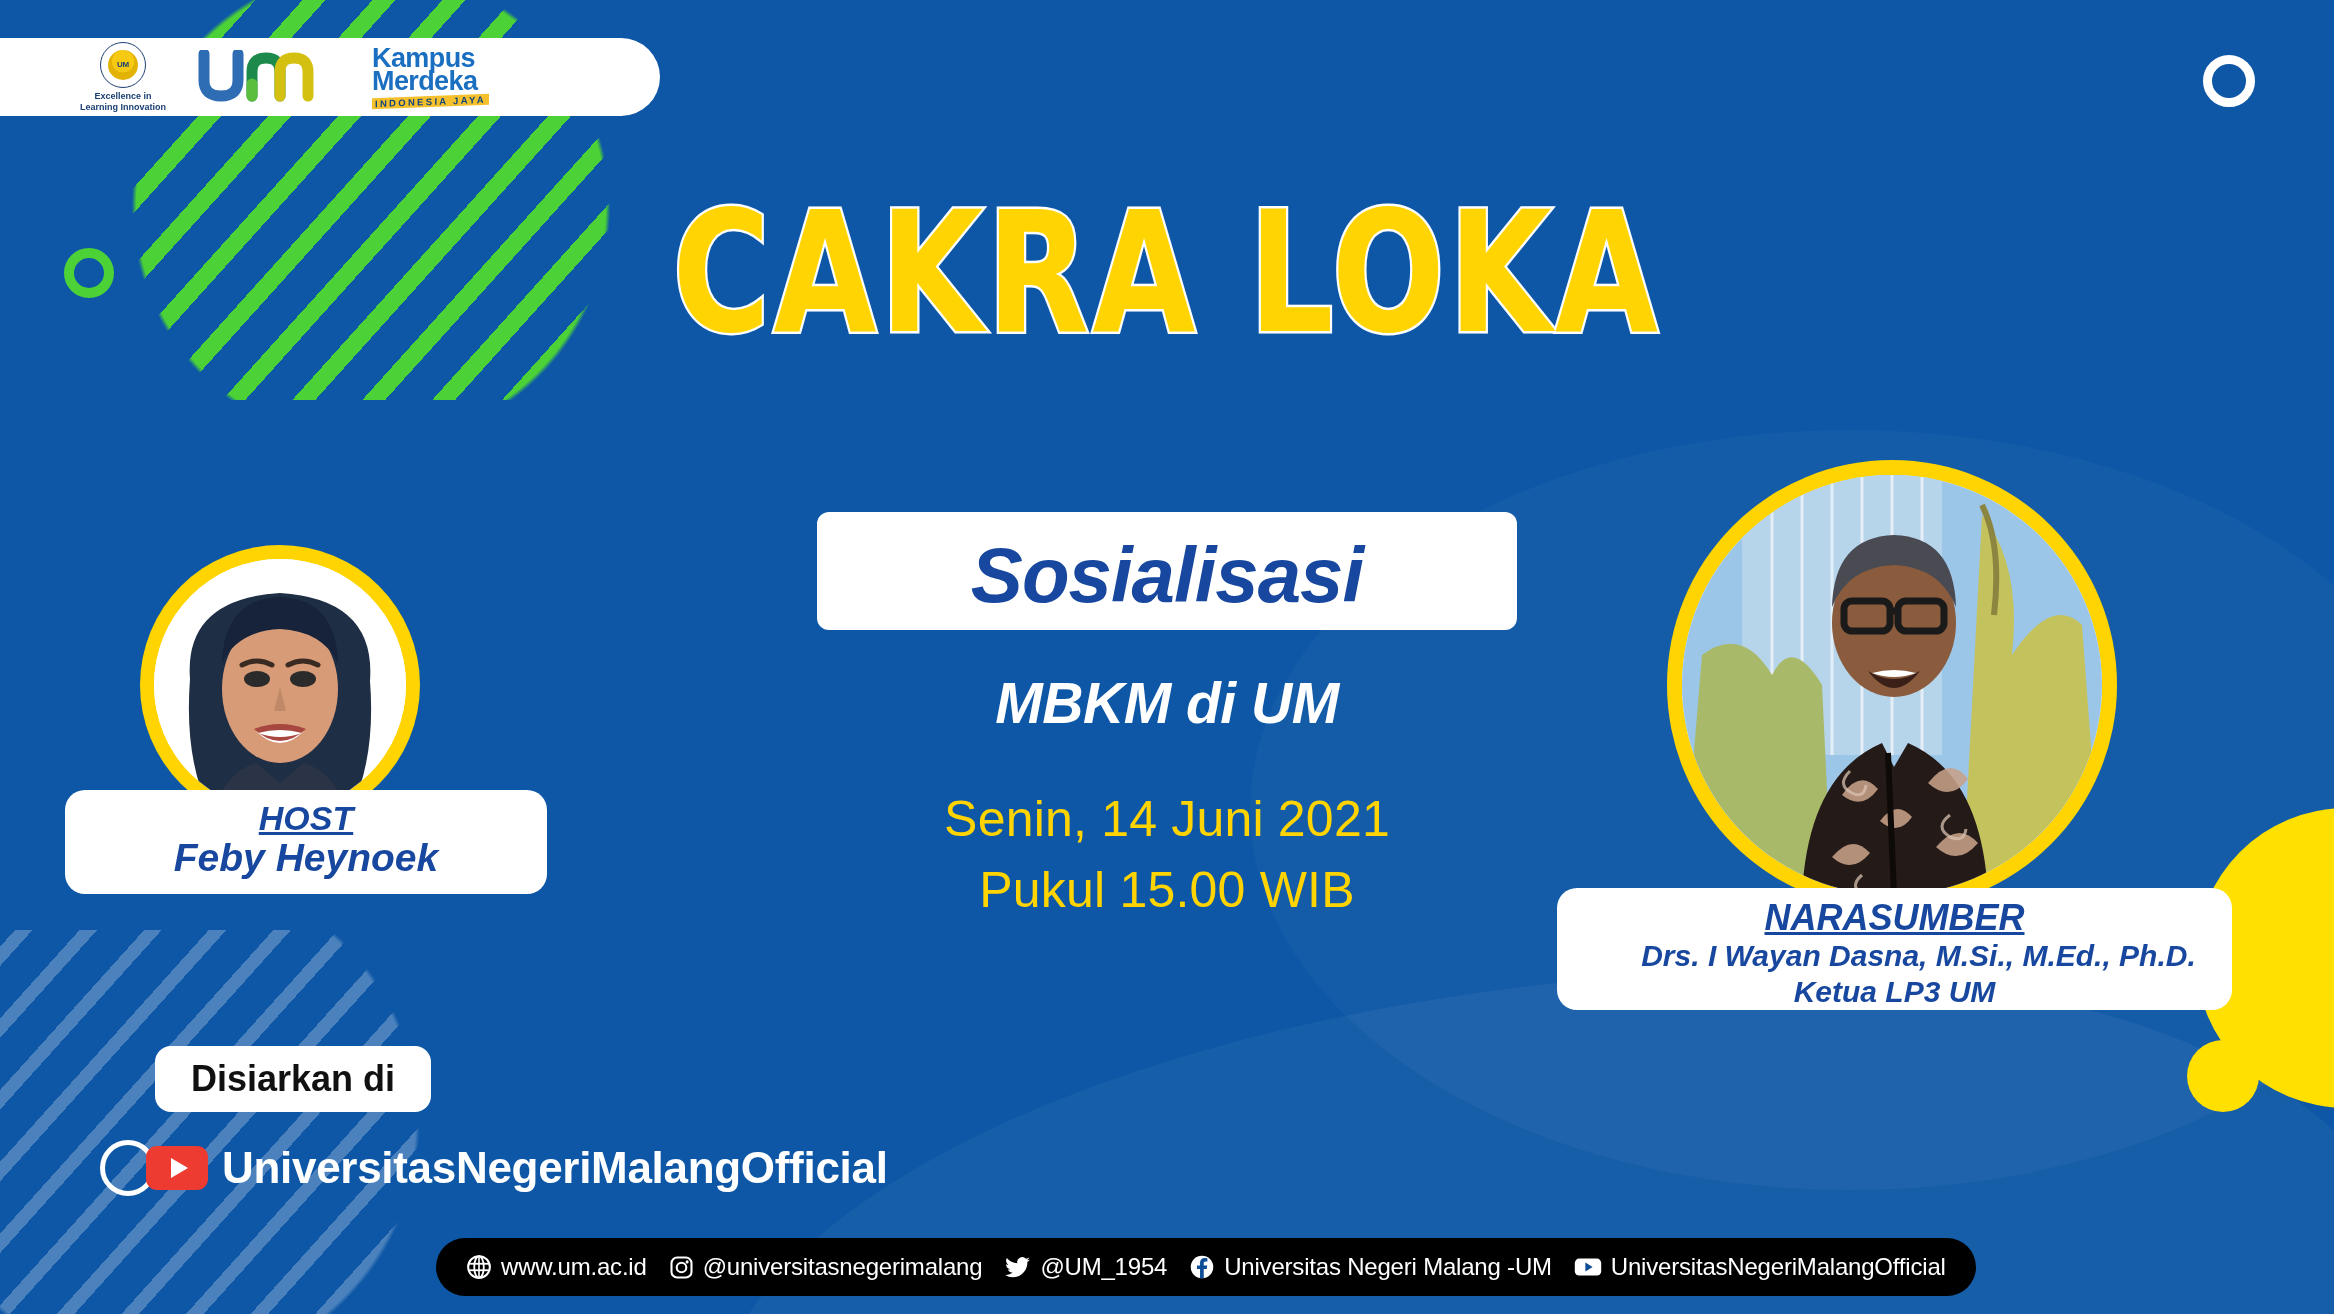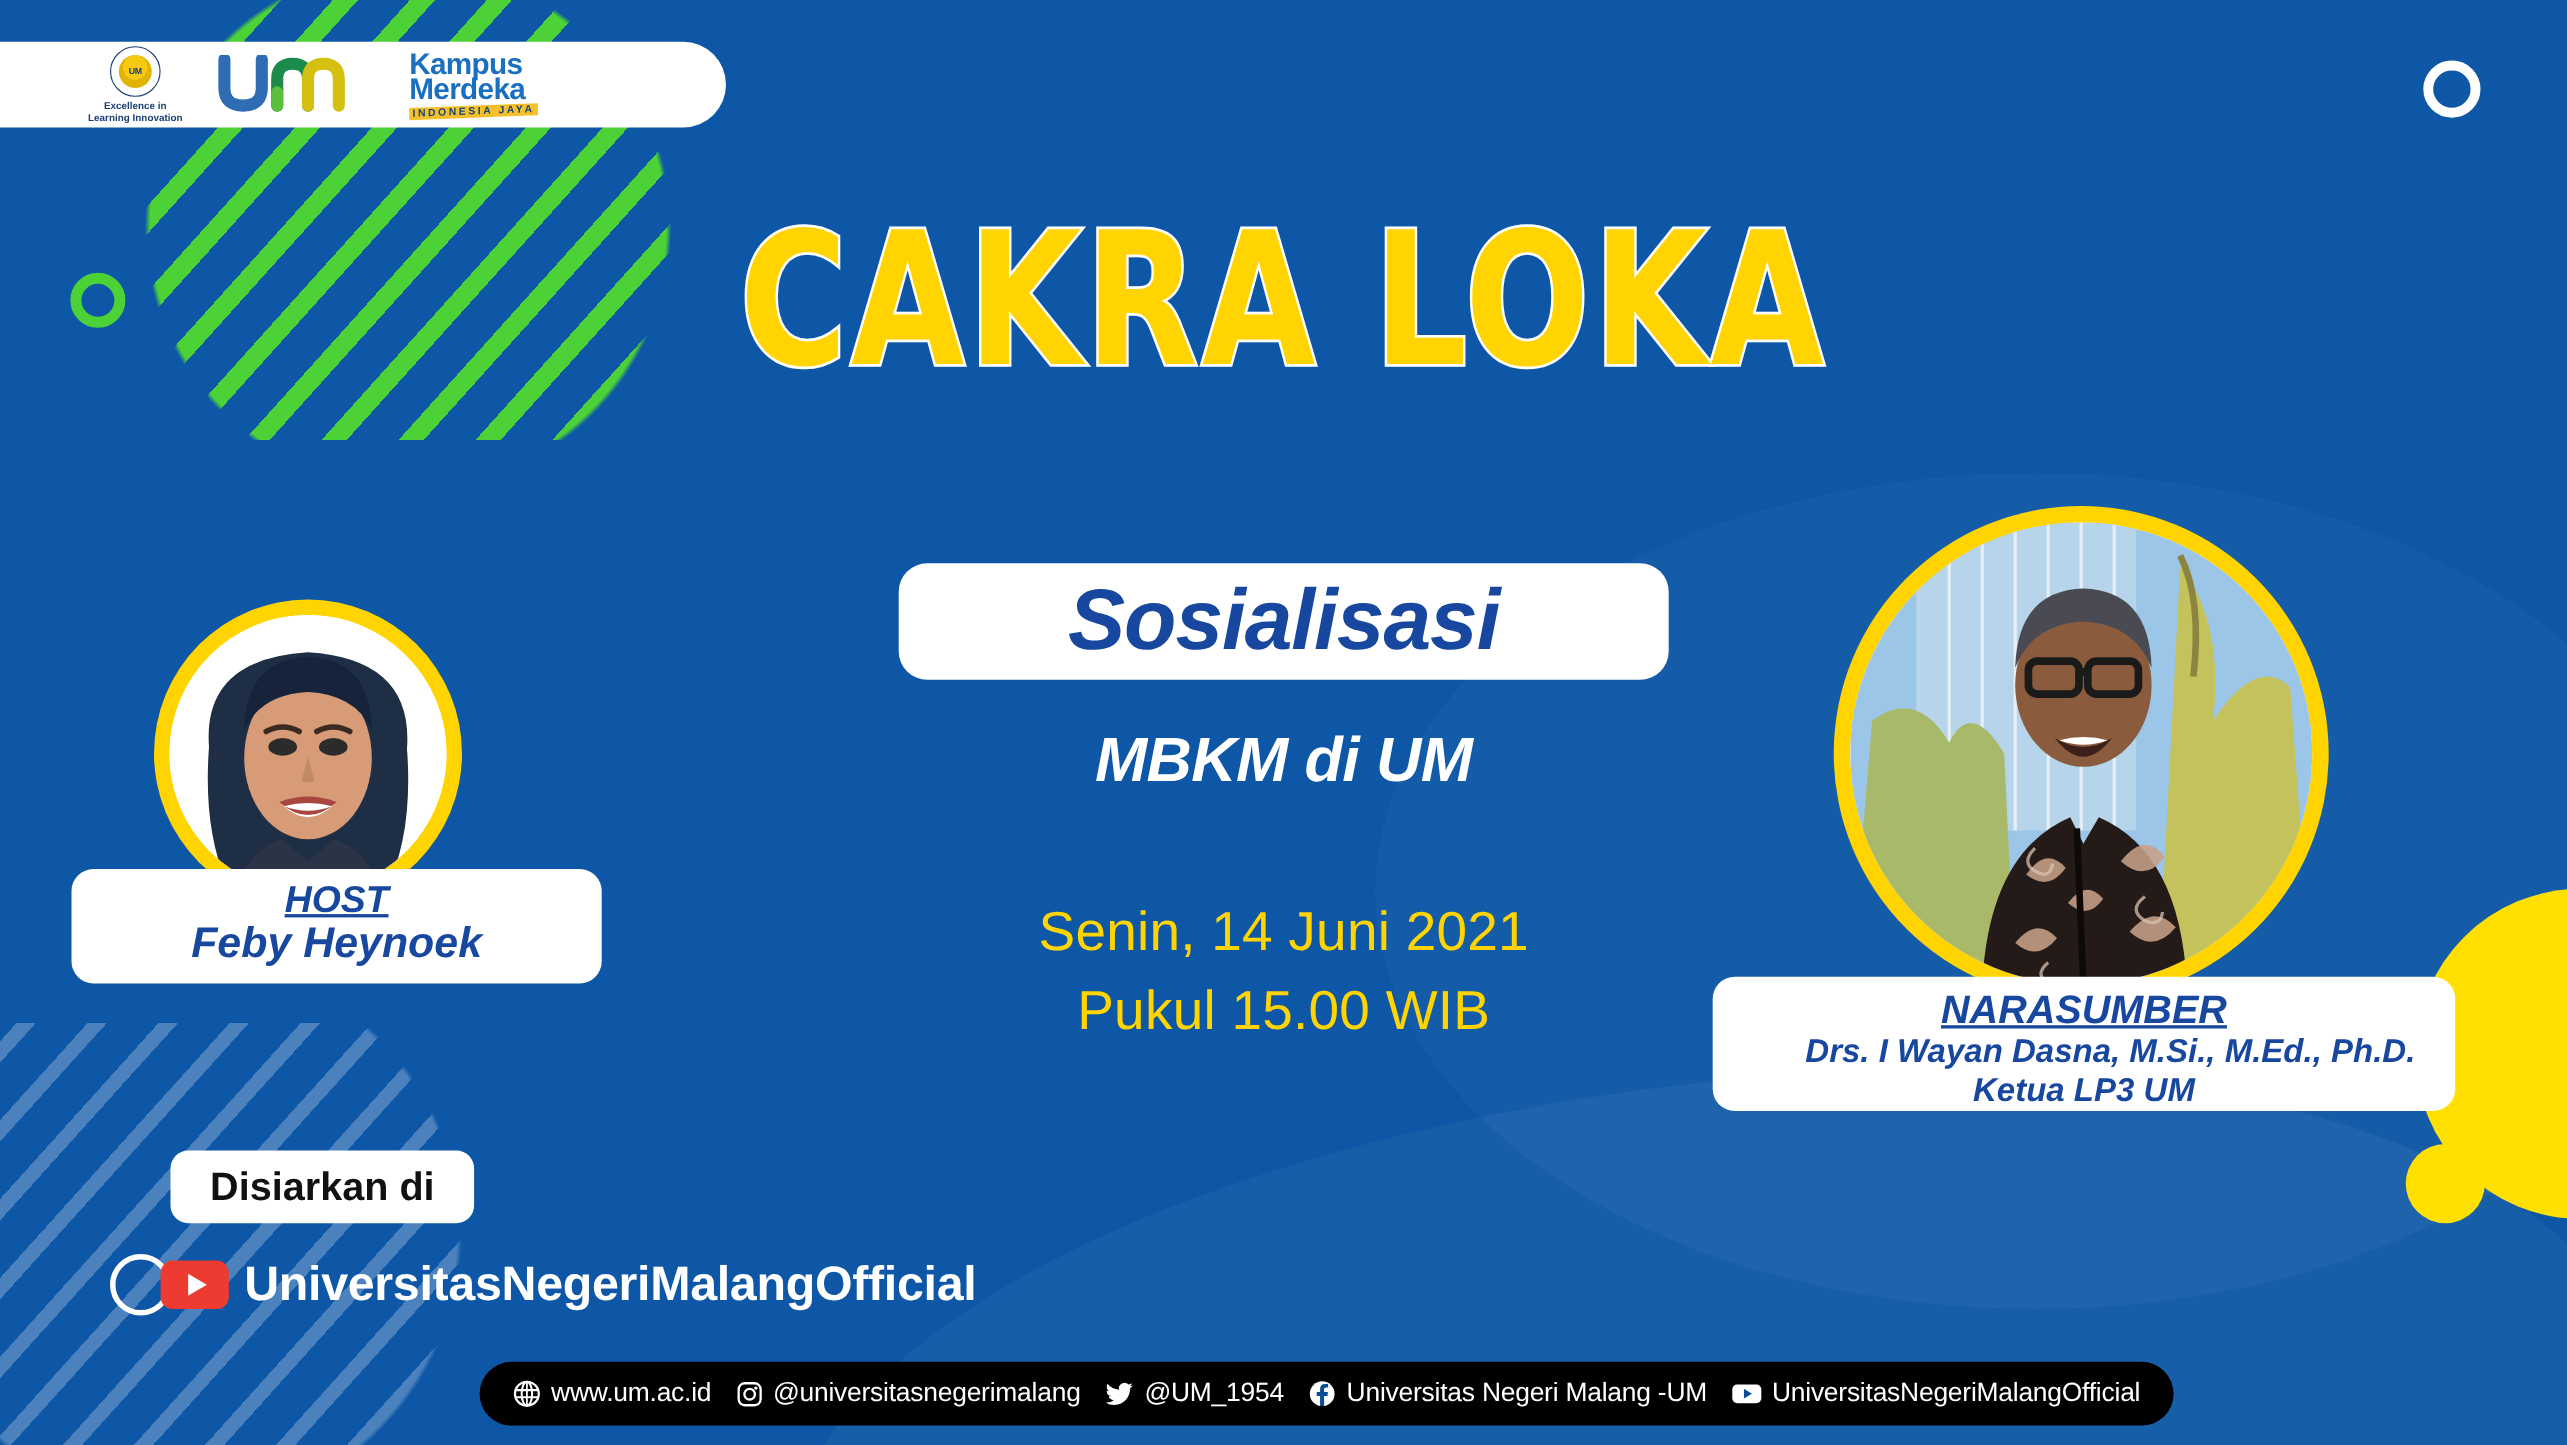--- a/index.html
+++ b/index.html
@@ -124,36 +124,36 @@
   }
 
   
   .center-col{
     position:absolute; left:50%; transform:translateX(-50%);
     top:512px; width:860px; text-align:center;
   }
   .sosialisasi-pill{
     display:inline-block;
     background:#fff;
-    border-radius:26px;
-    padding:12px 62px 16px;
+    border-radius:12px;
+    padding:24px 62px 16px;
     min-width:700px;
   }
   .sosialisasi-pill span{
     font-size:78px; font-weight:bold; font-style:italic;
     color:#17479E; letter-spacing:-1px; line-height:1;
   }
   .subtitle{
     margin-top:42px;
     color:#fff;
     font-size:57px; font-weight:bold; font-style:italic;
     line-height:1.12; letter-spacing:-.5px;
   }
   .datetime{
-    margin-top:88px;
+    margin-top:48px;
     color:#FFD400;
     font-size:50px; font-weight:normal;
     line-height:1.42; letter-spacing:.2px;
   }
 
   
   .person{ position:absolute; }
   .photo-ring{
     border-radius:50%;
     background:#FFD400;

